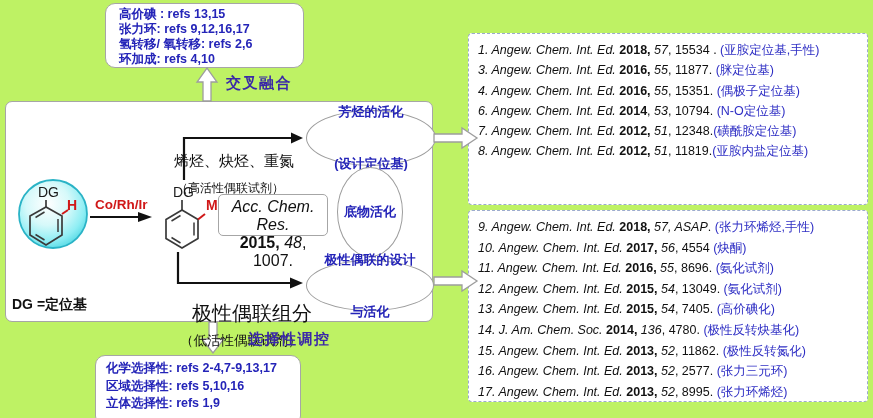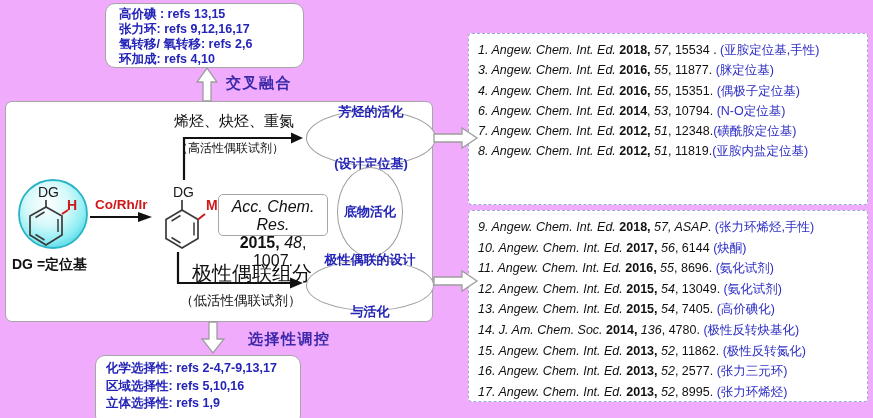--- a/index.html
+++ b/index.html
@@ -1,29 +1,29 @@
 <!DOCTYPE html>
 <html><head>
 <meta charset="utf-8">
 <style>
   html,body{margin:0;padding:0;background:#fff;}
-  #canvas{position:relative;width:873px;height:418px;background:#f0abfc;overflow:hidden;
+  #canvas{position:relative;width:873px;height:418px;background:#bef264;overflow:hidden;
           font-family:"Liberation Sans","DejaVu Sans",sans-serif;}
   .box{position:absolute;border:1.6px solid #a6a6a6;border-radius:10px;background:#fff;box-sizing:border-box;}
   .blue-lines{color:#2424b8;font-weight:bold;font-size:12.5px;white-space:nowrap;}
   .blue-lines .line{line-height:15px;}
   #bottom-sel-box .line{line-height:17.5px;}
   .dashed-box{position:absolute;border:1.5px dashed #9cabce;border-radius:4px;background:#fff;
               box-sizing:border-box;padding:6px 0 0 9px;}
   .refline{font-size:12.5px;color:#111;line-height:20.3px;white-space:nowrap;}
   #refs-box-2 .refline{line-height:20.6px;}
   .it{font-style:italic;}
   .bold{font-weight:bold;}
   .note{color:#2e2ec4;text-align:center;}
-  .cjk-label{position:absolute;color:#111;white-space:nowrap;}
+  .cjk-label{position:absolute;color:#111;white-space:nowrap;margin-top:40px;}
   .purple-label{position:absolute;color:#3a28a8;font-weight:bold;font-size:15px;letter-spacing:1.5px;white-space:nowrap;}
   .ellipse{position:absolute;border:1.4px solid #9d9d9d;border-radius:50%;background:#fff;
            box-sizing:border-box;display:flex;flex-direction:column;align-items:center;justify-content:center;
            color:#2424b8;font-weight:bold;font-size:13px;line-height:16px;text-align:center;white-space:nowrap;gap:36px;}
   .atom{position:absolute;font-weight:bold;white-space:nowrap;}
   svg{position:absolute;left:0;top:0;pointer-events:none;}
 </style>
 </head>
 <body>
 
@@ -67,21 +67,21 @@
   <div class="dashed-box" id="refs-box-1" style="left:468px;top:33px;width:400px;height:172px;">
       <div class="refline"><span class="it">1. </span><span class="it">Angew. Chem. Int. Ed.</span><span> </span><span class="bold">2018,</span><span> </span><span class="it">57</span><span>, 15534 . </span><span class="note">(亚胺定位基,手性)</span></div>
       <div class="refline"><span class="it">3. </span><span class="it">Angew. Chem. Int. Ed.</span><span> </span><span class="bold">2016,</span><span> </span><span class="it">55</span><span>, 11877. </span><span class="note">(脒定位基)</span></div>
       <div class="refline"><span class="it">4. </span><span class="it">Angew. Chem. Int. Ed.</span><span> </span><span class="bold">2016,</span><span> </span><span class="it">55</span><span>, 15351. </span><span class="note">(偶极子定位基)</span></div>
       <div class="refline"><span class="it">6. </span><span class="it">Angew. Chem. Int. Ed.</span><span> </span><span class="bold">2014</span><span>, </span><span class="it">53</span><span>, 10794. </span><span class="note">(N-O定位基)</span></div>
       <div class="refline"><span class="it">7. </span><span class="it">Angew. Chem. Int. Ed.</span><span> </span><span class="bold">2012,</span><span> </span><span class="it">51</span><span>, 12348.</span><span class="note">(磺酰胺定位基)</span></div>
       <div class="refline"><span class="it">8. </span><span class="it">Angew. Chem. Int. Ed.</span><span> </span><span class="bold">2012,</span><span> </span><span class="it">51</span><span>, 11819.</span><span class="note">(亚胺内盐定位基)</span></div>
     </div>
   <div class="dashed-box" id="refs-box-2" style="left:468px;top:210px;width:400px;height:192px;">
       <div class="refline"><span class="it">9. </span><span class="it">Angew. Chem. Int. Ed.</span><span> </span><span class="bold">2018,</span><span> </span><span class="it">57, ASAP</span><span>. </span><span class="note">(张力环烯烃,手性)</span></div>
-      <div class="refline"><span class="it">10. </span><span class="it">Angew. Chem. Int. Ed.</span><span> </span><span class="bold">2017,</span><span> </span><span class="it">56</span><span>, 6144 </span><span class="note">(炔酮)</span></div>
+      <div class="refline"><span class="it">10. </span><span class="it">Angew. Chem. Int. Ed.</span><span> </span><span class="bold">2017,</span><span> </span><span class="it">56</span><span>, 4554 </span><span class="note">(炔酮)</span></div>
       <div class="refline"><span class="it">11. </span><span class="it">Angew. Chem. Int. Ed.</span><span> </span><span class="bold">2016,</span><span> </span><span class="it">55</span><span>, 8696. </span><span class="note">(氨化试剂)</span></div>
       <div class="refline"><span class="it">12. </span><span class="it">Angew. Chem. Int. Ed.</span><span> </span><span class="bold">2015,</span><span> </span><span class="it">54</span><span>, 13049. </span><span class="note">(氨化试剂)</span></div>
       <div class="refline"><span class="it">13. </span><span class="it">Angew. Chem. Int. Ed.</span><span> </span><span class="bold">2015,</span><span> </span><span class="it">54</span><span>, 7405. </span><span class="note">(高价碘化)</span></div>
       <div class="refline"><span class="it">14. </span><span class="it">J. Am. Chem. Soc.</span><span> </span><span class="bold">2014,</span><span> </span><span class="it">136</span><span>, 4780. </span><span class="note">(极性反转炔基化)</span></div>
       <div class="refline"><span class="it">15. </span><span class="it">Angew. Chem. Int. Ed.</span><span> </span><span class="bold">2013,</span><span> </span><span class="it">52</span><span>, 11862. </span><span class="note">(极性反转氮化)</span></div>
       <div class="refline"><span class="it">16. </span><span class="it">Angew. Chem. Int. Ed.</span><span> </span><span class="bold">2013,</span><span> </span><span class="it">52</span><span>, 2577. </span><span class="note">(张力三元环)</span></div>
       <div class="refline"><span class="it">17. </span><span class="it">Angew. Chem. Int. Ed.</span><span> </span><span class="bold">2013,</span><span> </span><span class="it">52</span><span>, 8995. </span><span class="note">(张力环烯烃)</span></div>
     </div>
 
   <svg width="873" height="418" viewBox="0 0 873 418">

